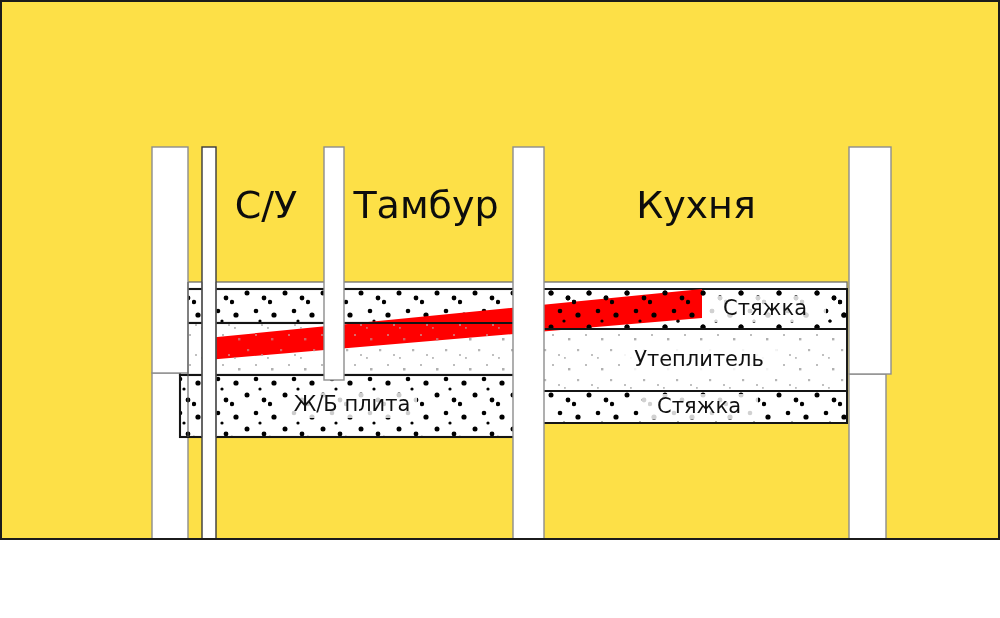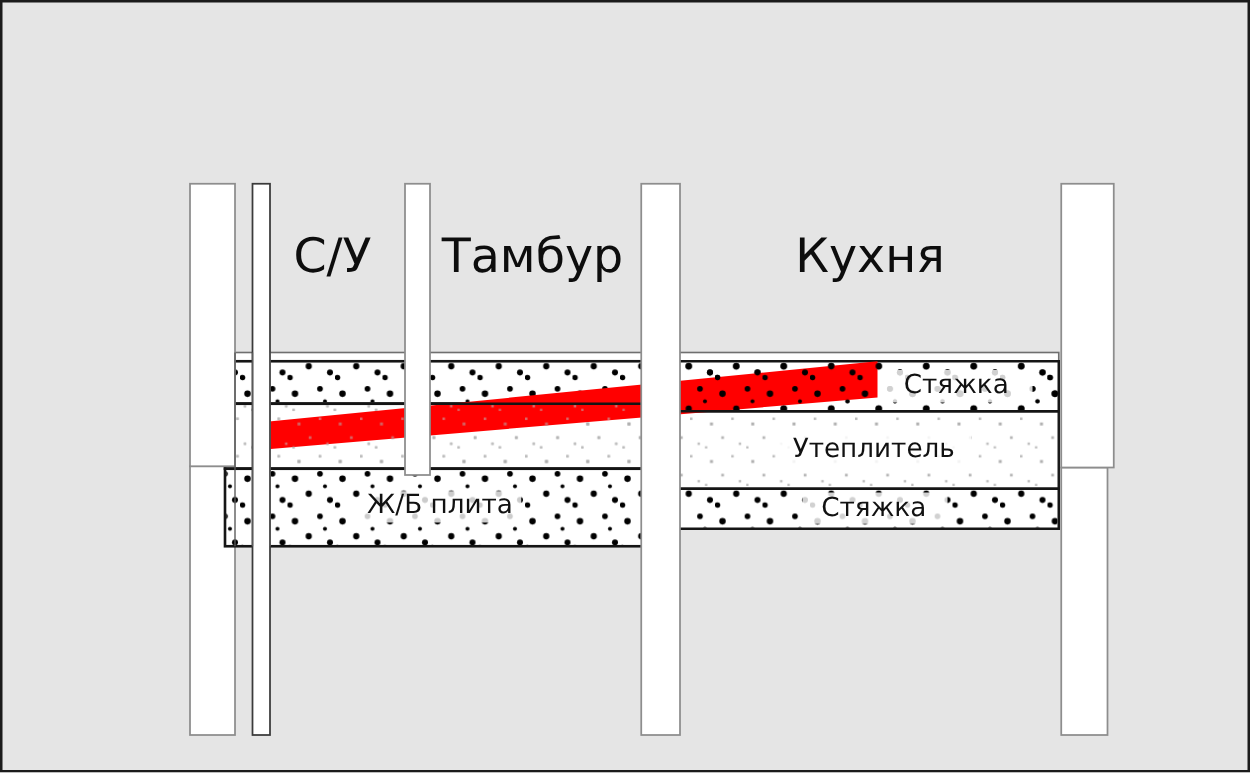--- a/index.html
+++ b/index.html
@@ -6,22 +6,22 @@
     margin: 0;
     padding: 0;
     background: #ffffff;
   }
   body {
     font-family: "DejaVu Sans", sans-serif;
   }
   #canvas {
     position: relative;
     width: 1000px;
-    height: 618px;
-    background: #e5e5e5;
+    height: 540px;
+    background: #fde047;
     box-sizing: border-box;
     border: 2px solid #1b1b1b;
     overflow: hidden;
   }
   #canvas svg {
     position: absolute;
     left: 0;
     top: 0;
     display: block;
   }

